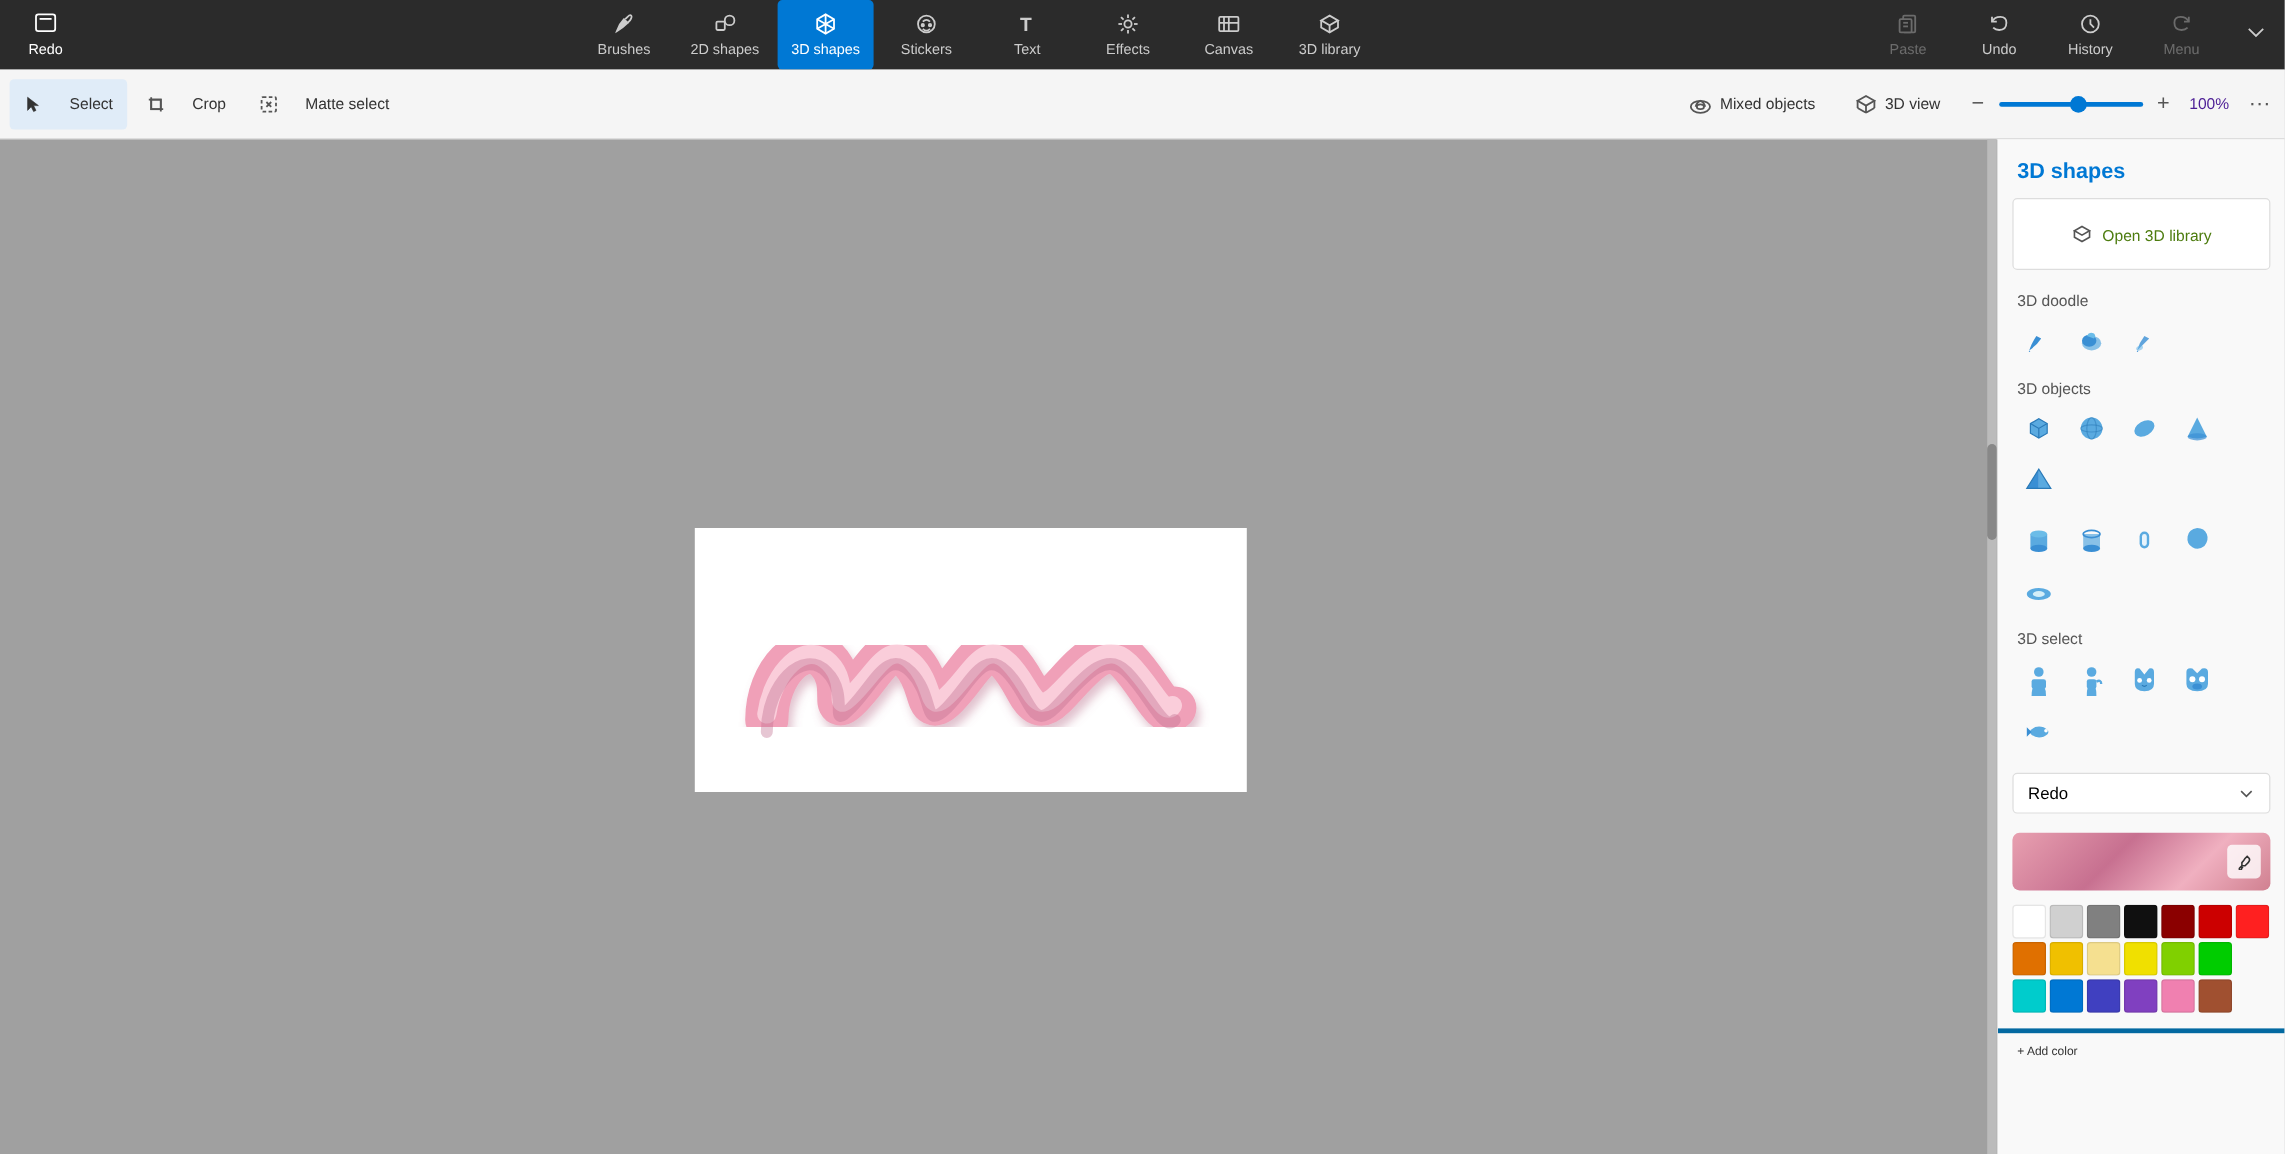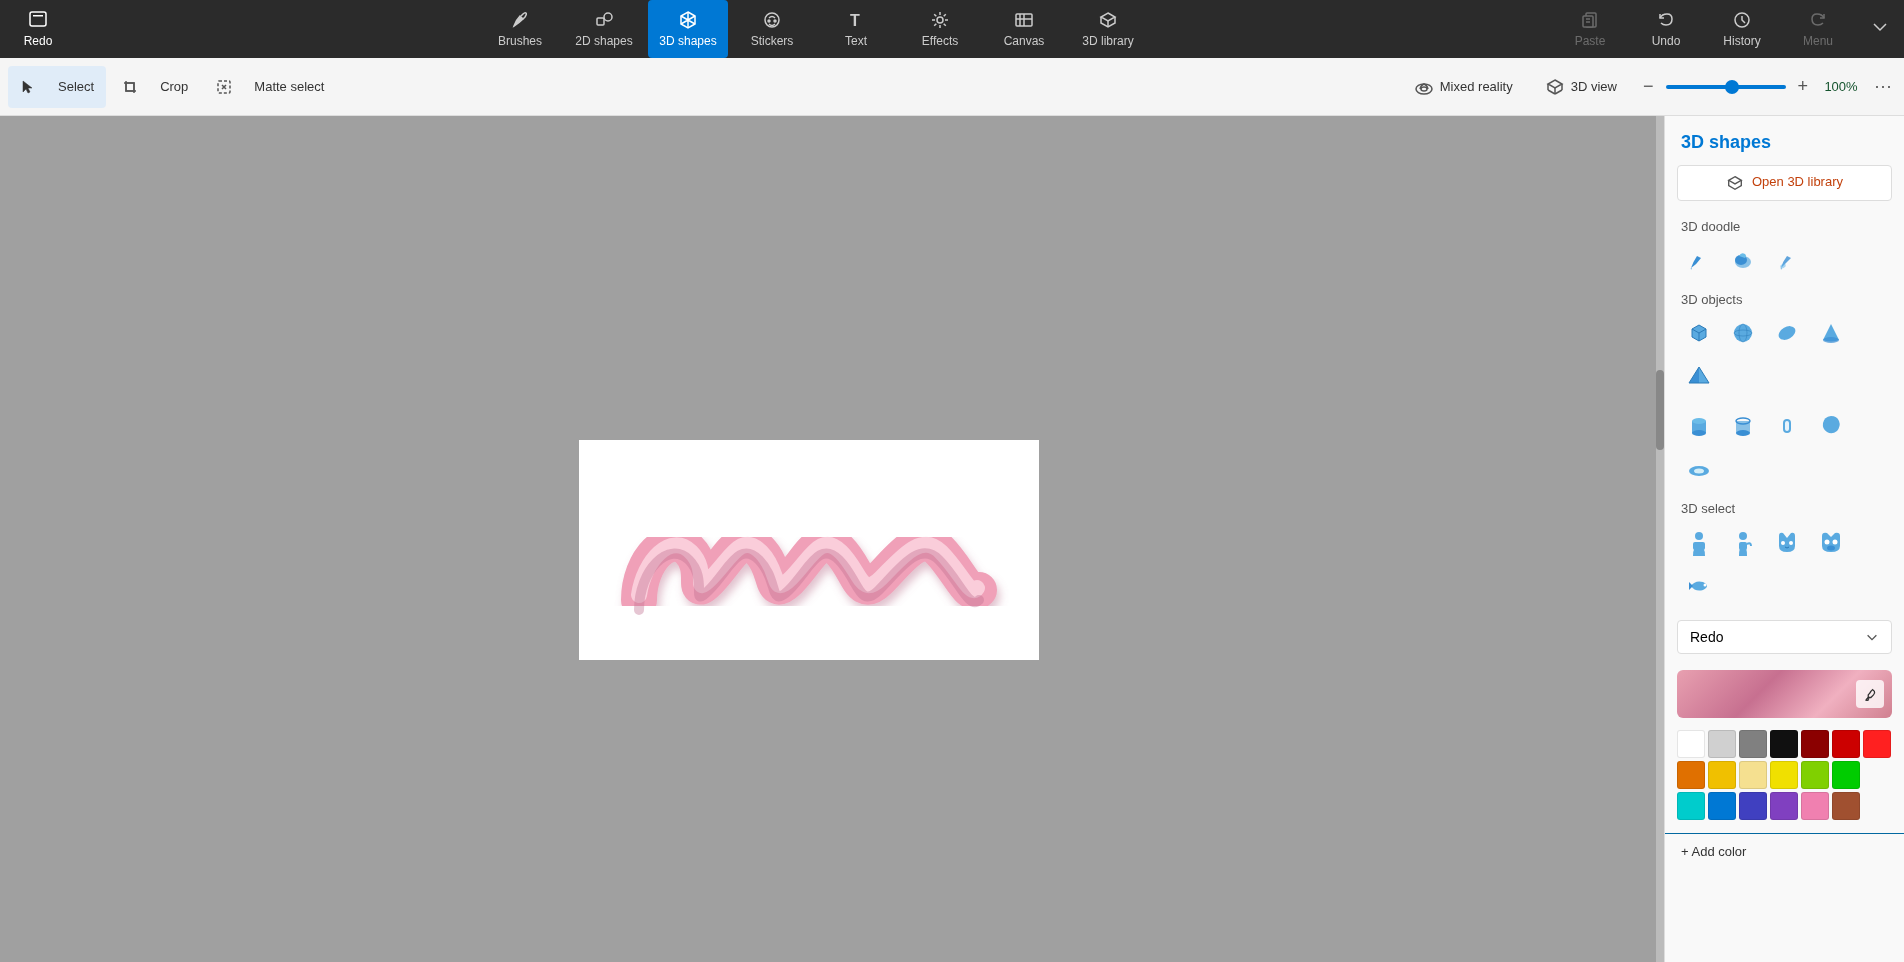--- a/index.html
+++ b/index.html
@@ -141,21 +141,21 @@
     .zoom-slider-thumb {
       width: 14px;
       height: 14px;
       background: #0078d4;
       border-radius: 50%;
       position: absolute;
       top: -5px;
       left: 55%;
       transform: translateX(-50%);
     }
-    .zoom-percent { font-size: 13px; color: #14532d; width: 42px; text-align: center; }
+    .zoom-percent { font-size: 13px; color: #4c1d95; width: 42px; text-align: center; }
     .zoom-more { font-size: 18px; color: #555; cursor: pointer; padding: 4px; }
 
     
     .main-area {
       display: flex;
       flex: 1;
       overflow: hidden;
     }
 
     
@@ -217,30 +217,30 @@
       flex-shrink: 0;
     }
     .panel-title {
       font-size: 18px;
       font-weight: 600;
       color: #0078d4;
       padding: 16px 16px 8px 16px;
     }
     .panel-open-library {
       display: flex;
-      align-items: flex-start;
+      align-items: flex-end;
       justify-content: center;
       gap: 8px;
       margin: 4px 12px 12px 12px;
-      padding: 8px;
+      padding: 20px;
       border: 1px solid #ddd;
       border-radius: 4px;
       cursor: pointer;
       font-size: 13px;
-      color: #c2410c;
+      color: #4d7c0f;
       background: white;
     }
     .panel-section-label {
       font-size: 13px;
       color: #555;
       padding: 6px 16px 4px 16px;
       font-weight: 500;
     }
     .panel-icon-row {
       display: flex;
@@ -316,23 +316,23 @@
       border: 1px solid rgba(0,0,0,0.1);
     }
 
     
     .add-color-btn {
       display: flex;
       align-items: center;
       gap: 8px;
       padding: 10px 16px;
       cursor: pointer;
-      font-size: 13px;
+      font-size: 10px;
       color: #333;
-      border-top: 1px solid #0369a1;
+      border-top: 4px solid #0369a1;
       margin-top: 6px;
     }
   </style>
 </head>
 <body>
 
 <div class="top-toolbar">
   <div class="toolbar-menu">
     <svg viewBox="0 0 20 20" fill="white">
       <rect x="2" y="2" width="16" height="14" rx="2" fill="none" stroke="white" stroke-width="1.5"></rect>
@@ -484,21 +484,21 @@
 
   <div class="sec-spacer"></div>
 
   <div class="sec-right">
     <div class="mixed-reality-btn">
       <svg viewBox="0 0 20 20" fill="none" stroke="#555" stroke-width="1.5" width="20" height="20">
         <ellipse cx="10" cy="12" rx="8" ry="5"></ellipse>
         <ellipse cx="10" cy="12" rx="3" ry="2"></ellipse>
         <path d="M6 12 Q7 8 10 7 Q13 8 14 12"></path>
       </svg>
-      <span>Mixed reality</span>
+      <span>Mixed objects</span>
     </div>
     <div class="view-3d-btn">
       <svg viewBox="0 0 20 20" fill="none" stroke="#555" stroke-width="1.5" width="20" height="20">
         <polygon points="10,3 17,7 10,11 3,7"></polygon>
         <line x1="3" y1="7" x2="3" y2="13"></line>
         <line x1="17" y1="7" x2="17" y2="13"></line>
         <line x1="10" y1="11" x2="10" y2="17"></line>
         <line x1="3" y1="13" x2="10" y2="17"></line>
         <line x1="17" y1="13" x2="10" y2="17"></line>
       </svg>

